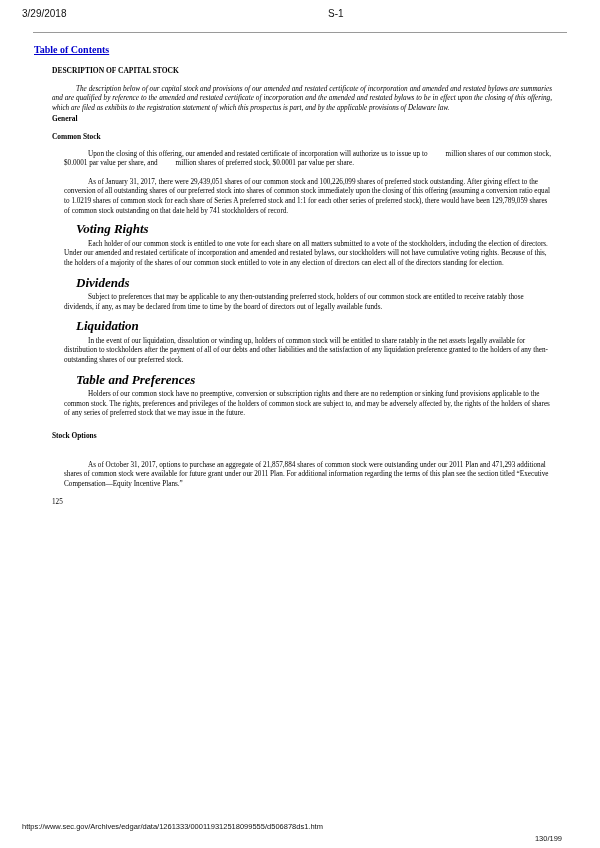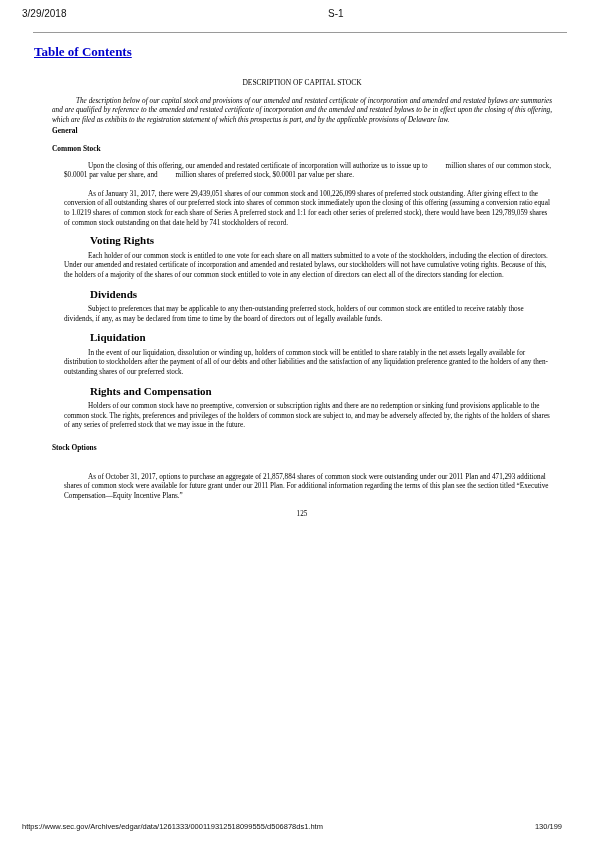--- a/index.html
+++ b/index.html
@@ -3,33 +3,33 @@
   <meta charset="utf-8">
   <style>
     html, body { margin: 0; padding: 0; background: #ffffff; }
     body { width: 600px; height: 848px; position: relative; overflow: hidden; color: #000; }
     .hdr { position: absolute; top: 5px; left: 22px; right: 22px; height: 14px;
       font-family: "Liberation Sans", sans-serif; font-size: 10px; color: #111; }
     .hdr .date { position: absolute; left: 0; top: 3px; }
     .hdr .title { position: absolute; left: 306px; top: 3px; }
     .rule { position: absolute; top: 32px; left: 33px; right: 33px; height: 1px; background: #9a9a9a; }
     .toc { position: absolute; top: 44px; left: 34px; font-family: "Liberation Serif", serif;
-      font-size: 13px; font-weight: bold; color: #0000cc; text-decoration: underline; cursor: pointer; }
+      font-size: 10px; font-weight: bold; color: #0000cc; text-decoration: underline; cursor: pointer; }
     .content { position: absolute; top: 66px; left: 52px; width: 500px;
       font-family: "Liberation Serif", serif; font-size: 7.2px; line-height: 9.6px; }
-    .content h1 { font-size: 7.5px; font-weight: normal; text-align: center; margin: 12px 0 9px 0; }
+    .content h1 { font-size: 7.5px; font-weight: bold; margin: 0 0 9px 0; }
     .intro { font-style: italic; text-indent: 24px; margin: 0 0 1px 0; text-align: justify; }
     .h2 { font-weight: bold; margin: 0 0 8px 0; font-size: 7.4px; }
-    .h3 { font-weight: bold; margin: 0 0 6px 38px; font-size: 11px; }
+    .h3 { font-weight: bold; font-style: italic; margin: 0 0 6px 24px; font-size: 13px; }
     p.body { text-indent: 24px; margin: 0 0 9px 12px; }
-    .pageno { text-align: center; margin-top: 8px; }
+    .pageno { margin-top: 8px; }
     .ftr { position: absolute; top: 822px; left: 22px; right: 22px;
       font-family: "Liberation Sans", sans-serif; font-size: 7.5px; color: #111; }
     .ftr .url { position: absolute; left: 0; }
-    .ftr .pg { position: absolute; right: 16px; }
+    .ftr .pg { position: absolute; right: 16px; margin-top: 12px; }
   </style>
 </head>
 <body>
 
 <div class="hdr">
   <span class="date">3/29/2018</span>
   <span class="title">S-1</span>
 </div>
 <div class="rule"></div>
 
@@ -46,21 +46,21 @@
 
   <div class="h3">Voting Rights</div>
   <p class="body">Each holder of our common stock is entitled to one vote for each share on all matters submitted to a vote of the stockholders, including the election of directors. Under our amended and restated certificate of incorporation and amended and restated bylaws, our stockholders will not have cumulative voting rights. Because of this, the holders of a majority of the shares of our common stock entitled to vote in any election of directors can elect all of the directors standing for election.</p>
 
   <div class="h3">Dividends</div>
   <p class="body">Subject to preferences that may be applicable to any then-outstanding preferred stock, holders of our common stock are entitled to receive ratably those dividends, if any, as may be declared from time to time by the board of directors out of legally available funds.</p>
 
   <div class="h3">Liquidation</div>
   <p class="body">In the event of our liquidation, dissolution or winding up, holders of common stock will be entitled to share ratably in the net assets legally available for distribution to stockholders after the payment of all of our debts and other liabilities and the satisfaction of any liquidation preference granted to the holders of any then-outstanding shares of our preferred stock.</p>
 
-  <div class="h3">Rights and Compensation</div>
+  <div class="h3">Table and Preferences</div>
   <p class="body" style="margin-bottom: 12px;">Holders of our common stock have no preemptive, conversion or subscription rights and there are no redemption or sinking fund provisions applicable to the common stock. The rights, preferences and privileges of the holders of common stock are subject to, and may be adversely affected by, the rights of the holders of shares of any series of preferred stock that we may issue in the future.</p>
 
   <div class="h2" style="margin-bottom: 20px;">Stock Options</div>
   <p class="body">As of October 31, 2017, options to purchase an aggregate of 21,857,884 shares of common stock were outstanding under our 2011 Plan and 471,293 additional shares of common stock were available for future grant under our 2011 Plan. For additional information regarding the terms of this plan see the section titled “Executive Compensation—Equity Incentive Plans.”</p>
 
   <div class="pageno">125</div>
 </div>
 
 <div class="ftr">
   <span class="url">https://www.sec.gov/Archives/edgar/data/1261333/000119312518099555/d506878ds1.htm</span>

